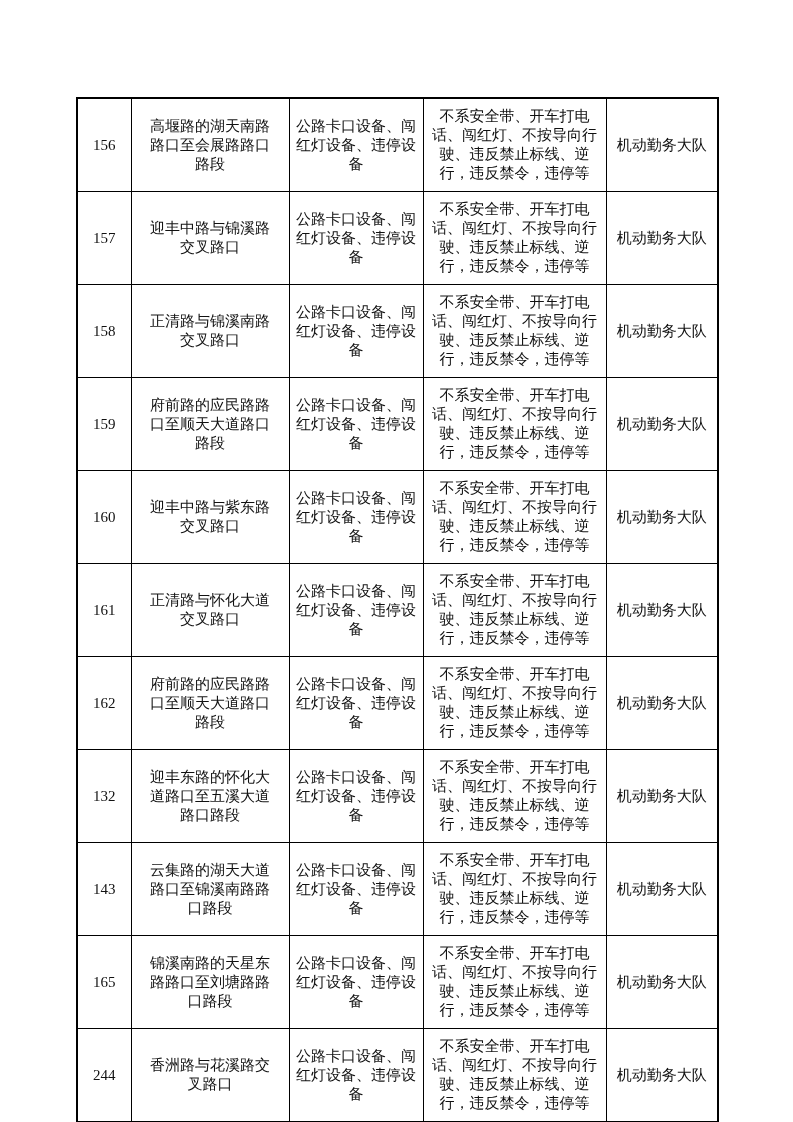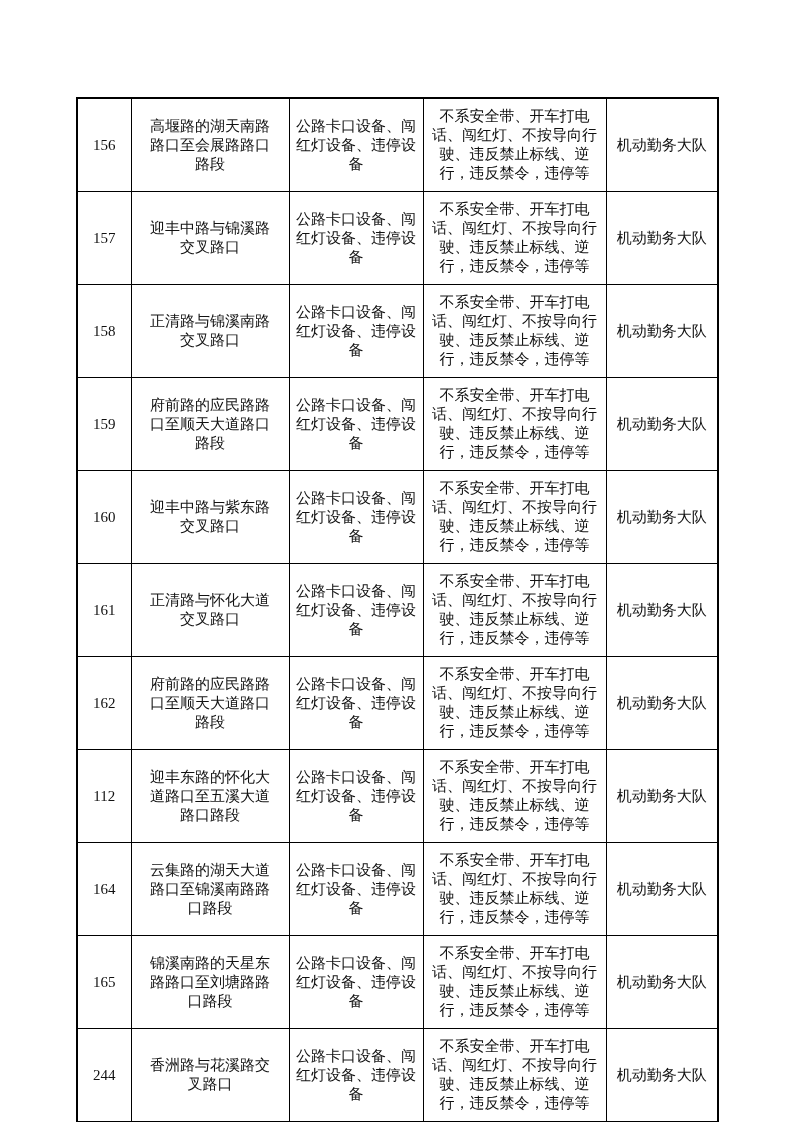--- a/index.html
+++ b/index.html
@@ -97,28 +97,28 @@
           <td class="col-department">机动勤务大队</td>
         </tr>
         <tr>
           <td class="col-no">162</td>
           <td class="col-location">府前路的应民路路口至顺天大道路口路段</td>
           <td class="col-equipment">公路卡口设备、闯红灯设备、违停设备</td>
           <td class="col-violations">不系安全带、开车打电话、闯红灯、不按导向行驶、违反禁止标线、逆行，违反禁令，违停等</td>
           <td class="col-department">机动勤务大队</td>
         </tr>
         <tr>
-          <td class="col-no">112</td>
+          <td class="col-no">132</td>
           <td class="col-location">迎丰东路的怀化大道路口至五溪大道路口路段</td>
           <td class="col-equipment">公路卡口设备、闯红灯设备、违停设备</td>
           <td class="col-violations">不系安全带、开车打电话、闯红灯、不按导向行驶、违反禁止标线、逆行，违反禁令，违停等</td>
           <td class="col-department">机动勤务大队</td>
         </tr>
         <tr>
-          <td class="col-no">164</td>
+          <td class="col-no">143</td>
           <td class="col-location">云集路的湖天大道路口至锦溪南路路口路段</td>
           <td class="col-equipment">公路卡口设备、闯红灯设备、违停设备</td>
           <td class="col-violations">不系安全带、开车打电话、闯红灯、不按导向行驶、违反禁止标线、逆行，违反禁令，违停等</td>
           <td class="col-department">机动勤务大队</td>
         </tr>
         <tr>
           <td class="col-no">165</td>
           <td class="col-location">锦溪南路的天星东路路口至刘塘路路口路段</td>
           <td class="col-equipment">公路卡口设备、闯红灯设备、违停设备</td>
           <td class="col-violations">不系安全带、开车打电话、闯红灯、不按导向行驶、违反禁止标线、逆行，违反禁令，违停等</td>

